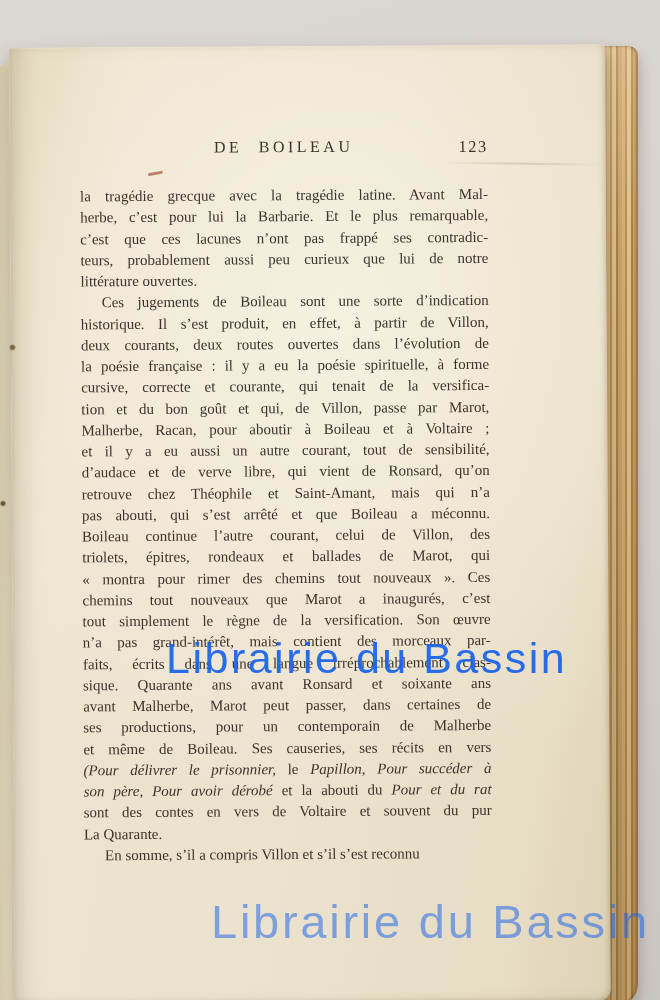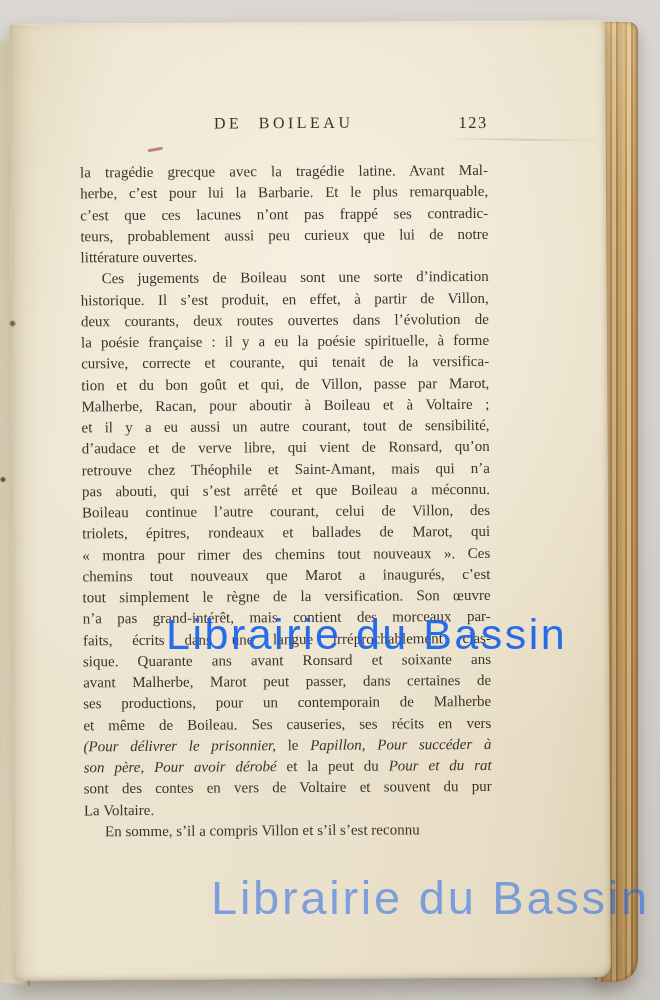--- a/index.html
+++ b/index.html
@@ -1,21 +1,21 @@
 <!DOCTYPE html>
 <html><head>
 <meta charset="utf-8">
 <style>
   html,body{margin:0;padding:0;}
   body{
     width:660px;height:1000px;overflow:hidden;position:relative;
     font-family:"Liberation Serif", serif;
     background:linear-gradient(165deg,#dbd7d2 0%,#d5d1cc 45%,#c9c5c0 100%);
   }
-  .scene{position:absolute;inset:0;}
+  .scene{position:absolute;inset:0;margin-top:24px;}
   
   .left-sliver{
     position:absolute;left:0;top:24px;width:30px;height:962px;
     background:linear-gradient(90deg,#d8cdaf 0%,#e9dfc6 38%,#e6dcc0 82%,#cec19f 100%);
     box-shadow:inset -3px 0 3px -1px rgba(120,95,60,.45);
     clip-path:polygon(0 18px,100% 0,100% 100%,0 calc(100% - 4px));
   }
   
   .fore-edge{
     position:absolute;left:592px;top:22px;width:46px;height:960px;
@@ -117,23 +117,23 @@
         <div class="line"><span>« montra pour rimer des chemins tout nouveaux ». Ces</span></div>
         <div class="line"><span>chemins tout nouveaux que Marot a inaugurés, c’est</span></div>
         <div class="line"><span>tout simplement le règne de la versification. Son œuvre</span></div>
         <div class="line"><span>n’a pas grand-intérêt, mais contient des morceaux par-</span></div>
         <div class="line"><span>faits, écrits dans une langue irréprochablement clas-</span></div>
         <div class="line"><span>sique. Quarante ans avant Ronsard et soixante ans</span></div>
         <div class="line"><span>avant Malherbe, Marot peut passer, dans certaines de</span></div>
         <div class="line"><span>ses productions, pour un contemporain de Malherbe</span></div>
         <div class="line"><span>et même de Boileau. Ses causeries, ses récits en vers</span></div>
         <div class="line"><span class="it">(Pour délivrer le prisonnier, </span><span>le </span><span class="it">Papillon, Pour succéder à</span></div>
-        <div class="line"><span class="it">son père, Pour avoir dérobé </span><span>et la peut du </span><span class="it">Pour et du rat</span></div>
+        <div class="line"><span class="it">son père, Pour avoir dérobé </span><span>et la abouti du </span><span class="it">Pour et du rat</span></div>
         <div class="line"><span>sont des contes en vers de Voltaire et souvent du pur</span></div>
-        <div class="line end"><span>La Voltaire.</span></div>
+        <div class="line end"><span>La Quarante.</span></div>
         <div class="line indent end"><span>En somme, s’il a compris Villon et s’il s’est reconnu</span></div>
       </div>
     <div class="speck-red"></div>
     <div class="crease"></div>
   </div>
   <div class="hole hole1"></div>
   <div class="hole hole2"></div>
   <div class="wm wm-mid" style="color: rgb(25, 99, 235);">Librairie du Bassin</div>
   <div class="wm wm-bottom" style="color: rgb(25, 99, 235);">Librairie du Bassin</div>
 </div>

